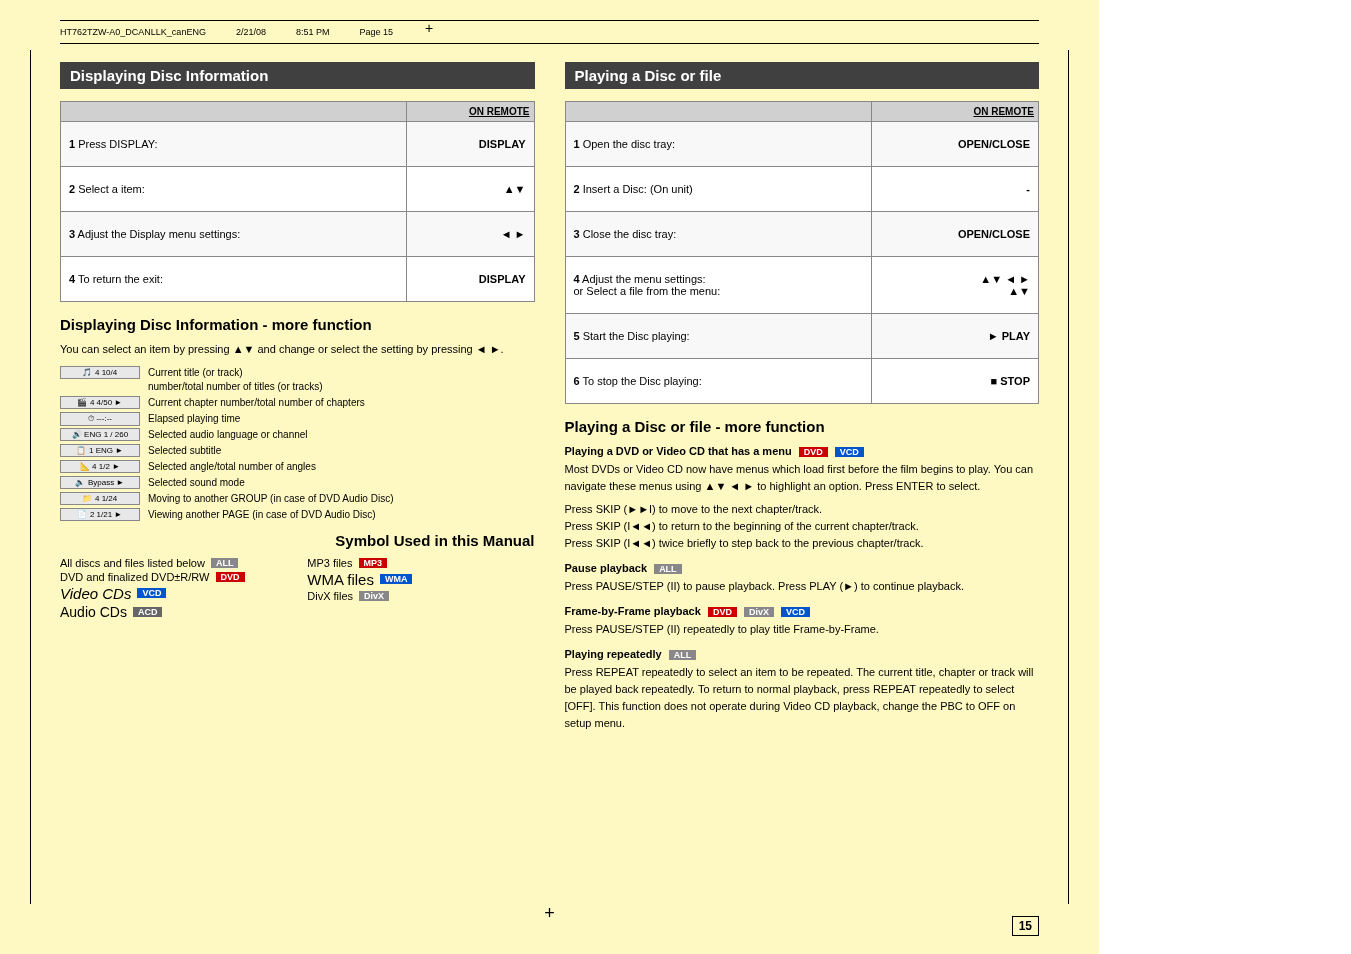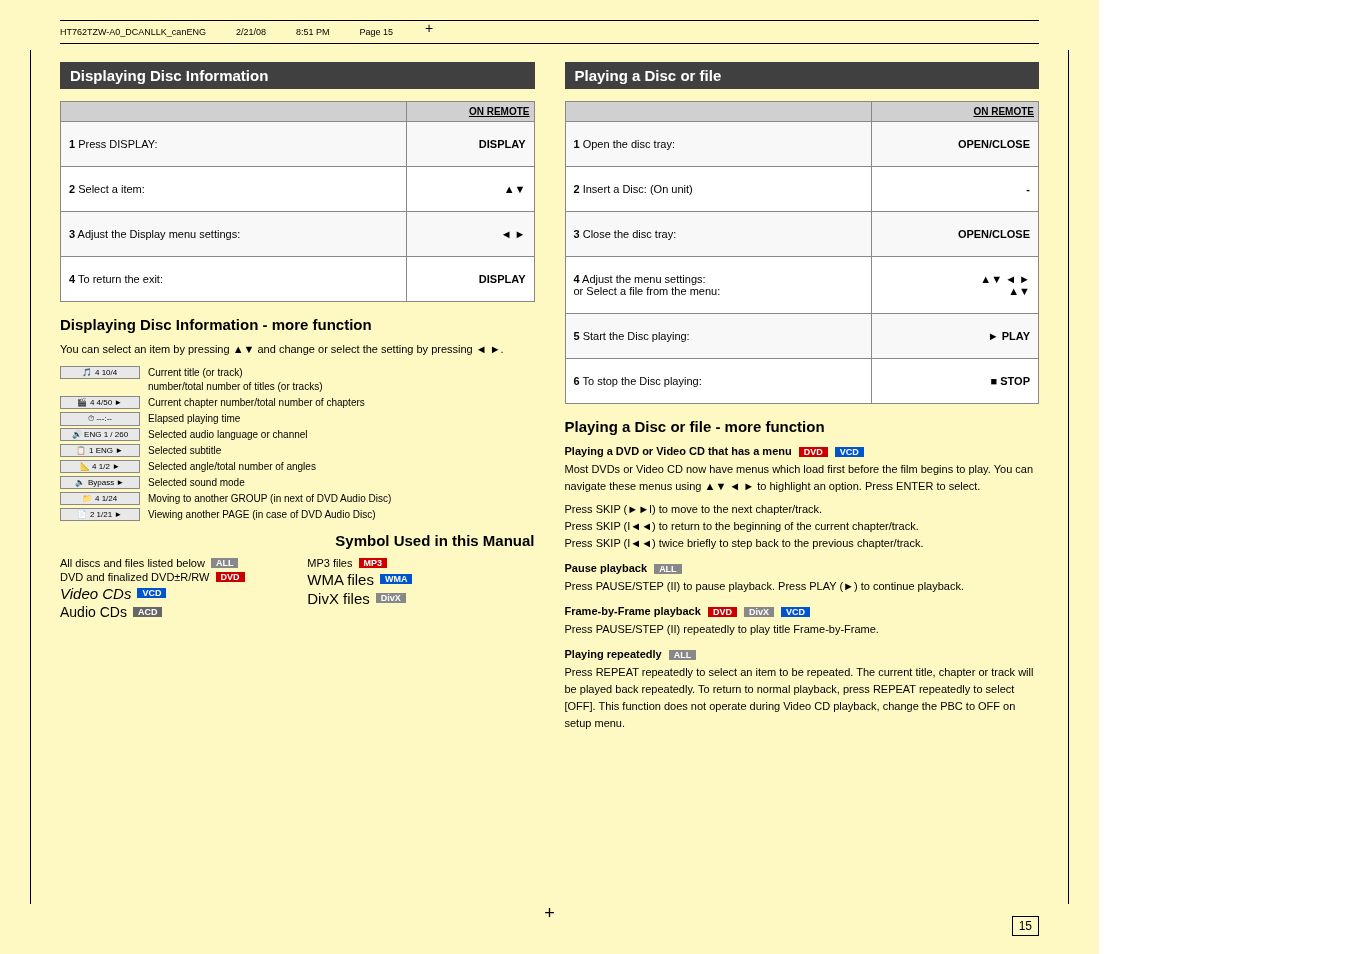--- a/index.html
+++ b/index.html
@@ -192,21 +192,21 @@
       line-height: 1.55;
       margin-bottom: 6px;
     }
 
     
     .page-number {
       position: absolute;
       bottom: 18px;
       right: 60px;
       font-size: 12px;
-      font-weight: normal;
+      font-weight: bold;
       border: 1px solid #000;
       padding: 2px 6px;
     }
 
     
     .side-border-left {
       position: absolute;
       left: 30px;
       top: 50px;
       bottom: 50px;
@@ -320,21 +320,21 @@
           <div class="icon-row">
             <span class="icon-img">📐 4  1/2 ►</span>
             <span class="icon-label">Selected angle/total number of angles</span>
           </div>
           <div class="icon-row">
             <span class="icon-img">🔈  Bypass ►</span>
             <span class="icon-label">Selected sound mode</span>
           </div>
           <div class="icon-row">
             <span class="icon-img">📁 4  1/24</span>
-            <span class="icon-label">Moving to another GROUP (in next of DVD Audio Disc)</span>
+            <span class="icon-label">Moving to another GROUP (in case of DVD Audio Disc)</span>
           </div>
           <div class="icon-row">
             <span class="icon-img">📄 2  1/21 ►</span>
             <span class="icon-label">Viewing another PAGE (in case of DVD Audio Disc)</span>
           </div>
         </div>
 
       <div class="symbol-section">
         <div class="symbol-title">Symbol Used in this Manual</div>
         <div style="display:grid; grid-template-columns:1fr 1fr; gap:2px 20px;">
@@ -359,21 +359,21 @@
           <div id="symbol-right">
               <div class="symbol-row">
                 <span style="font-size:11px;">MP3 files</span> 
                 <span class="badge badge-mp3">MP3</span>
               </div>
               <div class="symbol-row">
                 <span style="font-size:15px;">WMA files</span> 
                 <span class="badge badge-wma">WMA</span>
               </div>
               <div class="symbol-row">
-                <span style="font-size:15px;">DivX files</span> 
+                <span style="font-size:11px;">DivX files</span> 
                 <span class="badge badge-divx">DivX</span>
               </div>
             </div>
         </div>
       </div>
     </div>
 
     <div class="right-col">
 
       <div>

